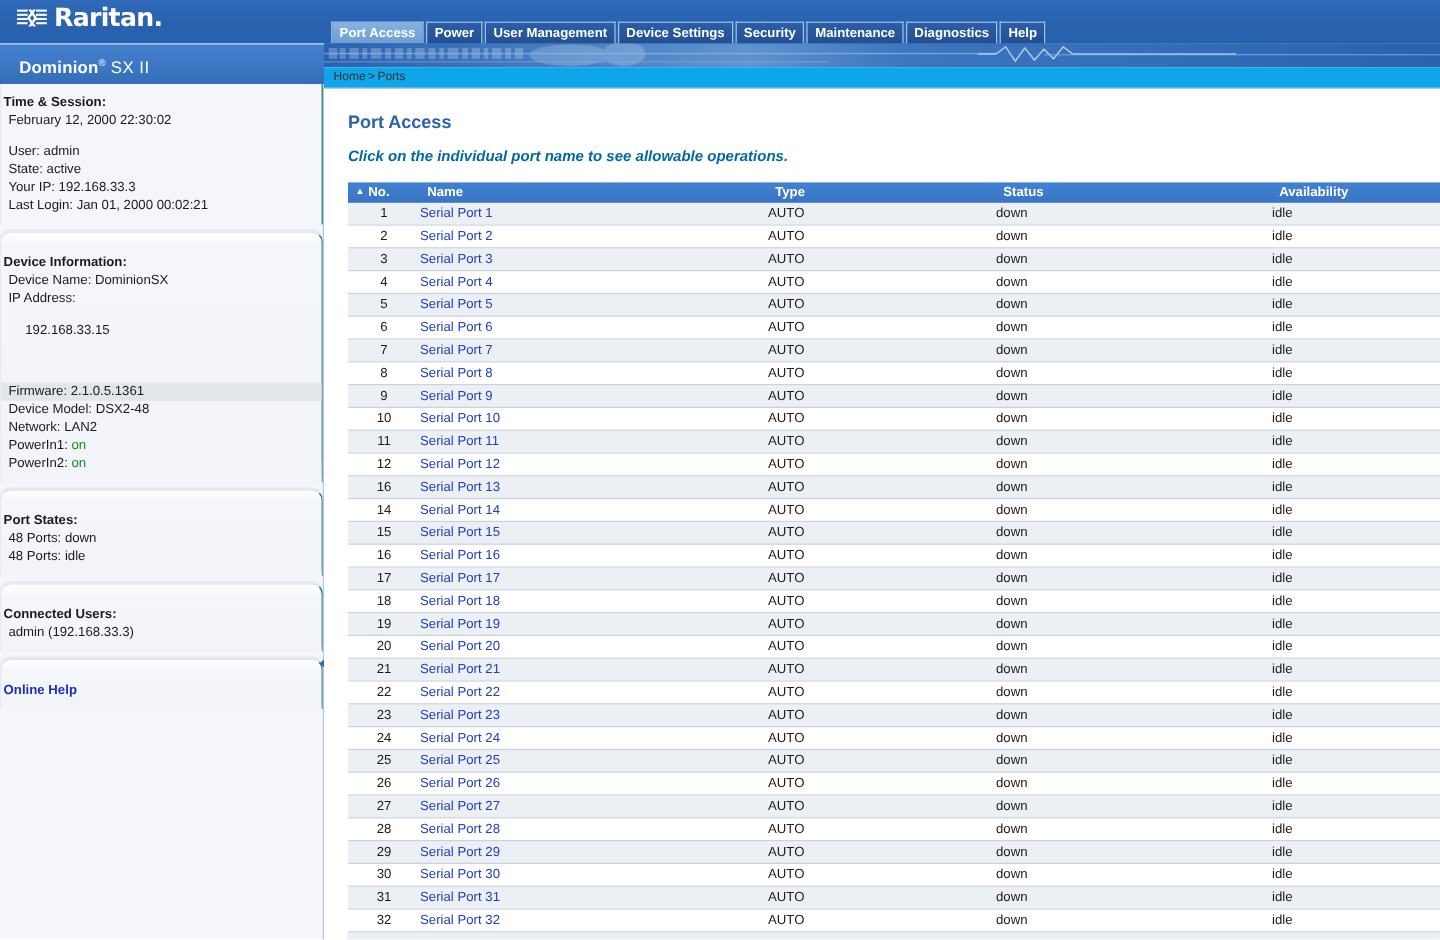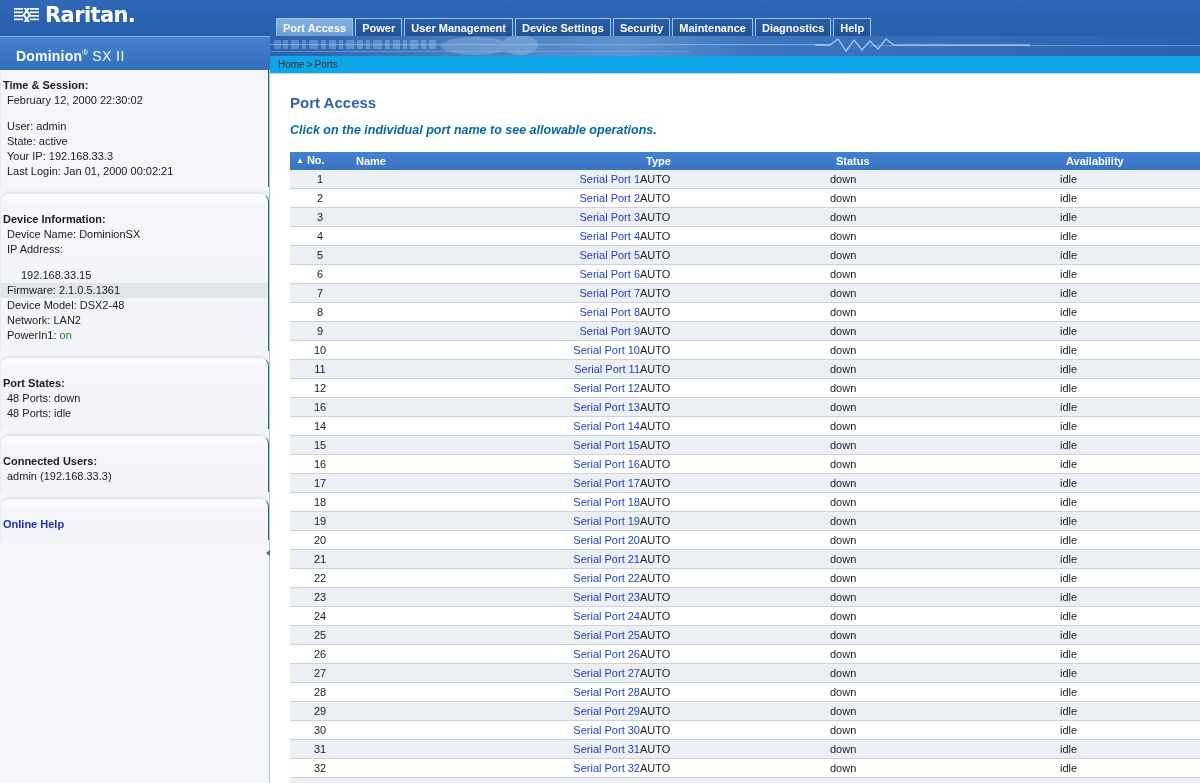--- a/index.html
+++ b/index.html
@@ -105,21 +105,21 @@
   .panel.first { margin-top: 0; border-top: none; box-shadow: none; border-radius: 0; background: #f4f6fa; padding-top: 8px; }
   .panel .ttl {
     font-weight: bold; font-size: 11px; color: #1b1b1b;
     padding: 0 6px 0 2px; line-height: 15px;
   }
   .panel .ln {
     font-size: 11px; color: #1b1b1b; line-height: 15px;
     padding-left: 6px; white-space: nowrap;
   }
   .panel .ln.indent { padding-left: 20px; }
-  .panel .ln.hl { background: #e2e5ea; }
+  .panel .ln.hl { background: #e2e5ea; margin-top: 36px; }
   .panel .spacer { height: 11px; }
   .on { color: #178a17; }
   .helplink {
     color: #1a2fbb; font-weight: bold; font-size: 11px;
     padding-left: 2px; line-height: 15px; text-decoration: none; cursor: pointer;
   }
 
   .collapse-handle {
     position: absolute; left: 264px; top: 545px;
     width: 10px; height: 16px; cursor: pointer;
@@ -183,21 +183,21 @@
   table.ports tbody td {
     height: 18px; line-height: 18px;
     font-size: 11px; color: #1b1b1b;
     border-bottom: 1px solid #c9d3e0;
     padding: 0;
     white-space: nowrap;
     overflow: hidden;
   }
   tr.alt td { background: #eceff4; }
   tr td.td-no { text-align: center; padding-right: 18px; }
-  tr td.td-name { padding-left: 70px; text-align: right; }
+  tr td.td-name { padding-left: 70px; }
   tr td.td-type { padding-left: 11px; }
   tr td.td-status { padding-left: 11px; }
   tr td.td-avail { padding-left: 11px; }
   td.td-name a { color: #2040c0; text-decoration: none; cursor: pointer; }
 
   .table-foot {
     width: 910px; height: 14px;
     background: #eceff4;
     border-bottom: 1px solid #b9c6da;
     border-bottom-left-radius: 7px;
@@ -308,20 +308,21 @@
     <div class="panel">
       <div class="ttl">Device Information:</div>
       <div class="ln">Device Name: DominionSX</div>
       <div class="ln">IP Address:</div>
       <div class="spacer"></div>
       <div class="ln indent">192.168.33.15</div>
       <div class="ln hl">Firmware: 2.1.0.5.1361</div>
       <div class="ln">Device Model: DSX2-48</div>
       <div class="ln">Network: LAN2</div>
       <div class="ln"><span>PowerIn1:</span> <span class="on">on</span></div>
+      <div class="ln"><span>PowerIn2:</span> <span class="on">on</span></div>
     </div>
 
     <div class="panel">
       <div class="ttl">Port States:</div>
       <div class="ln">48 Ports: down</div>
       <div class="ln">48 Ports: idle</div>
     </div>
 
     <div class="panel">
       <div class="ttl">Connected Users:</div>

